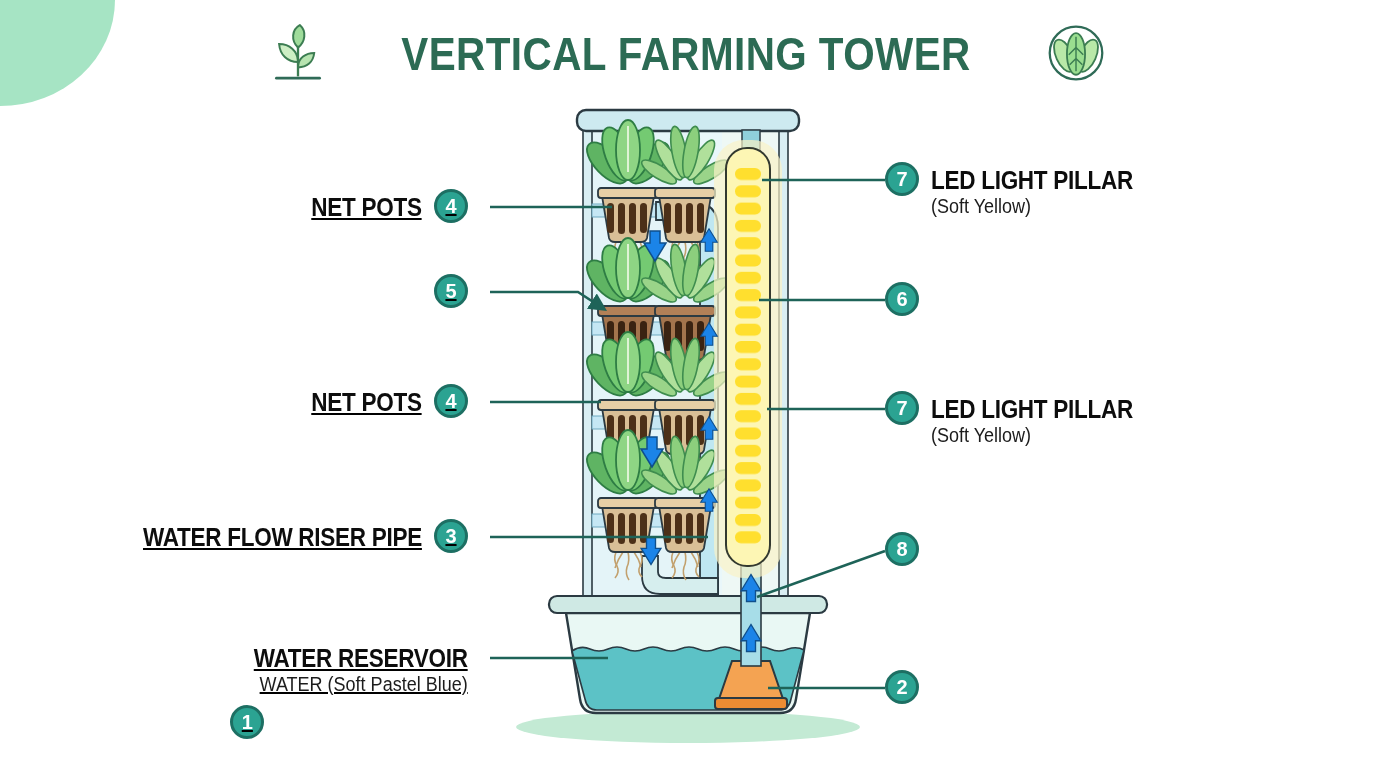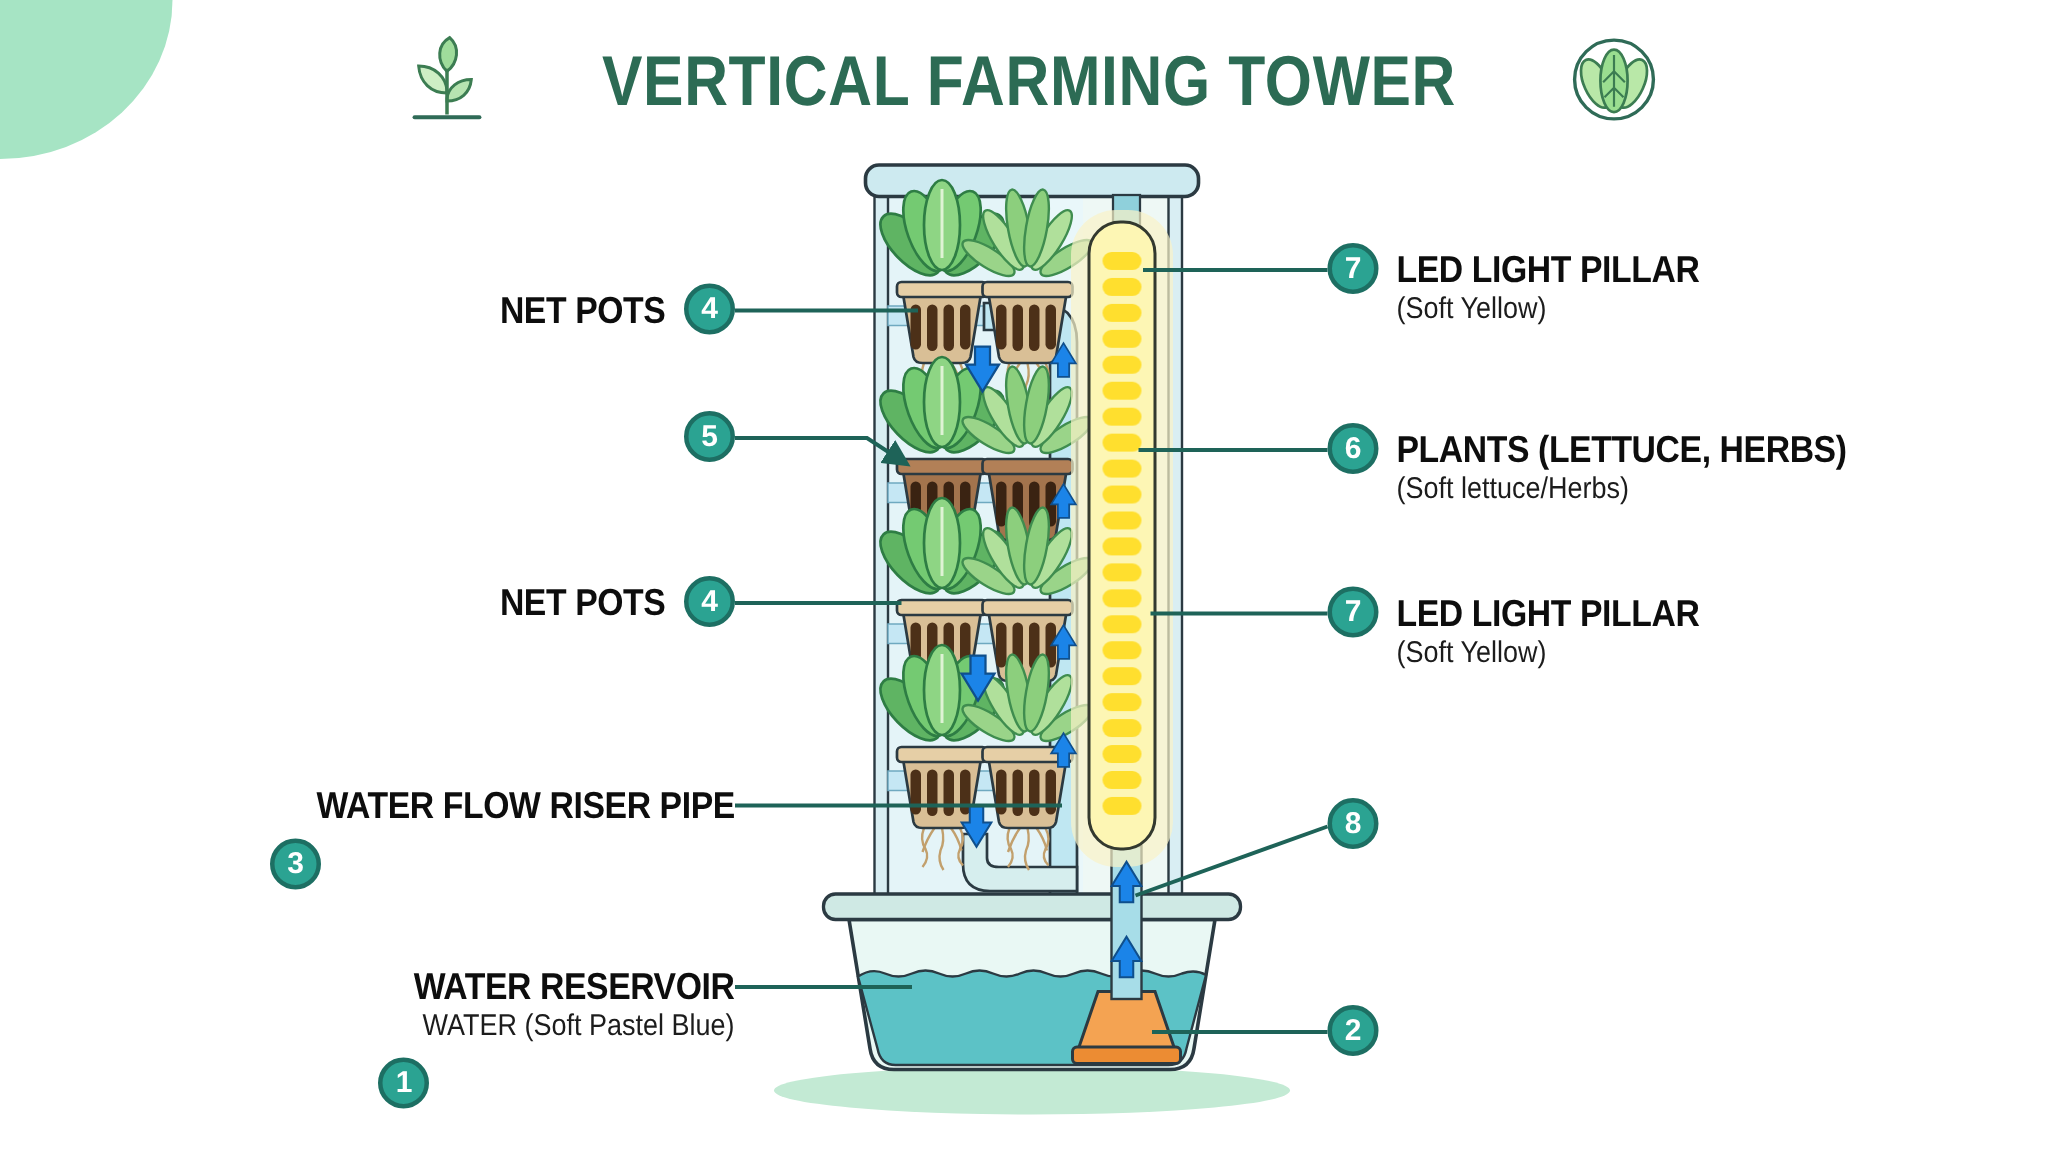--- a/index.html
+++ b/index.html
@@ -14,40 +14,40 @@
   }
   .title{
     font-size:47px;font-weight:bold;color:#2c6b54;letter-spacing:.5px;
     transform:scaleX(.86);transform-origin:center;white-space:nowrap;
   }
   
   .canvas{position:absolute;inset:0;z-index:1;}
   
   .lbl{position:absolute;display:flex;gap:12px;align-items:flex-start;z-index:3;}
   .lbl .txt{display:flex;flex-direction:column;}
-  .lbl.leftside{right:886px;}
+  .lbl.leftside{right:908px;text-decoration:underline;}
   .lbl.leftside .txt{text-align:right;order:0;}
   .lbl.leftside .num{order:1;}
   .lbl.rightside{left:885px;}
   .t1{
     font-size:25px;font-weight:bold;color:#0d0d0d;line-height:28px;
     letter-spacing:-.3px;transform:scaleX(.9);white-space:nowrap;
   }
   .t1.wrap{white-space:normal;max-width:235px;}
   .t2{font-size:20px;color:#1c1c1c;line-height:25px;transform:scaleX(.9);white-space:nowrap;}
   .t2:empty{display:none;}
   .lbl.leftside .t1,.lbl.leftside .t2{transform-origin:right center;}
   .lbl.rightside .t1,.lbl.rightside .t2{transform-origin:left center;}
   .num{
     width:34px;height:34px;border-radius:50%;flex:0 0 34px;
     background:#2ba392;border:3px solid #1d6f63;box-sizing:border-box;
     color:#fff;font-size:20px;font-weight:bold;
     display:flex;align-items:center;justify-content:center;margin-top:-4px;
   }
-  .l1{top:193px;} .l2{top:278px;} .l3{top:388px;} .l4{top:523px;flex-direction:column;} .l5{top:644px;flex-direction:column;}
+  .l1{top:193px;} .l2{top:278px;} .l3{top:388px;} .l4{top:523px;} .l5{top:644px;flex-direction:column;}
   .r1{top:166px;} .r2{top:286px;} .r3{top:395px;} .r4{top:536px;} .r5{top:674px;}
   
   .potTan{--pot:#d9bf96;--rim:#e6cfa6;--slat:#4c3018;}
   .potBrown{--pot:#a3744d;--rim:#b28057;--slat:#3a2312;}
 </style>
 </head>
 <body>
 
 <svg class="canvas" viewBox="0 0 1376 768">
   <defs>
@@ -257,24 +257,20 @@
 
 <div class="lbl rightside r1">
   <div class="num">7</div>
   <div class="txt">
       <div class="t1">LED LIGHT PILLAR</div>
   <div class="t2">(Soft Yellow)</div>
     </div>
 </div>
 <div class="lbl rightside r2">
   <div class="num">6</div>
-  <div class="txt">
-      <div class="t1">PLANTS (LETTUCE, HERBS)</div>
-  <div class="t2">(Soft lettuce/Herbs)</div>
-    </div>
 </div>
 <div class="lbl rightside r3">
   <div class="num">7</div>
   <div class="txt">
       <div class="t1">LED LIGHT PILLAR</div>
   <div class="t2">(Soft Yellow)</div>
     </div>
 </div>
 <div class="lbl rightside r4">
   <div class="num">8</div>

